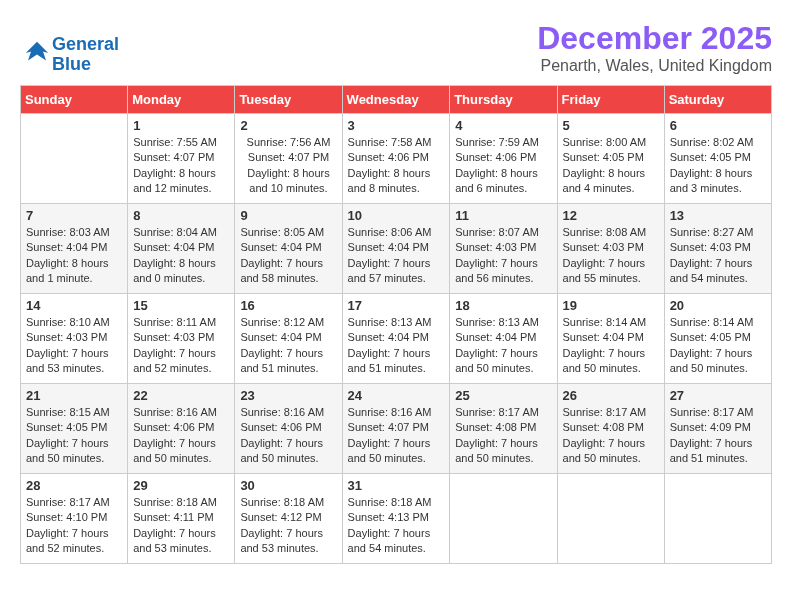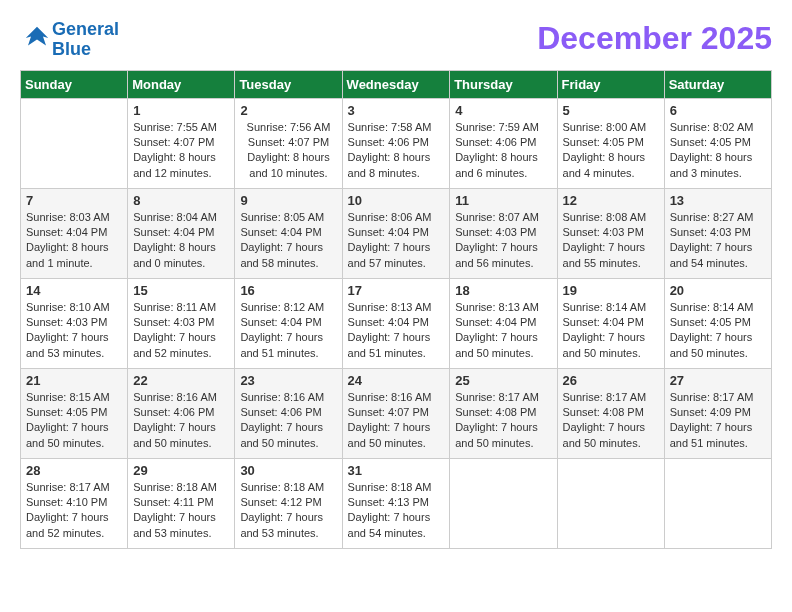--- a/index.html
+++ b/index.html
@@ -6,21 +6,21 @@
     body {
       font-family: Arial, sans-serif;
       background: #fff;
       width: 792px;
       min-height: 612px;
       padding: 20px;
     }
     .header {
       display: flex;
       justify-content: space-between;
-      align-items: flex-start;
+      align-items: flex-end;
       margin-bottom: 10px;
     }
     .logo {
       display: flex;
       align-items: center;
     }
     .logo-text {
       font-size: 18px;
       font-weight: bold;
       color: #333;
@@ -45,21 +45,21 @@
     .location {
       font-size: 16px;
       color: #555;
     }
     .calendar {
       width: 100%;
       border-collapse: collapse;
       font-size: 11px;
     }
     .calendar thead tr th {
-      background-color: #15803d;
+      background-color: #ef4444;
       color: #fff;
       padding: 6px 4px;
       text-align: left;
       font-size: 13px;
       font-weight: bold;
       border: 1px solid #ccc;
     }
     .calendar tbody tr td {
       border: 1px solid #ccc;
       vertical-align: top;
@@ -99,20 +99,21 @@
         <polygon points="20,5 35,20 28,18 32,30 20,22 8,30 12,18 5,20" fill="#1a6cb5"></polygon>
       </svg>
     </div>
     <div class="logo-text">
       <div><span>General</span></div>
       <div><span style="color:#1a6cb5;">Blue</span></div>
     </div>
   </div>
   <div class="title-block">
     <div class="month-title">December 2025</div>
+    <div class="location">Penarth, Wales, United Kingdom</div>
   </div>
 </div>
 
 <table class="calendar">
   <thead>
     <tr id="header-row">
         <th>Sunday</th>
         <th>Monday</th>
         <th>Tuesday</th>
         <th>Wednesday</th>

